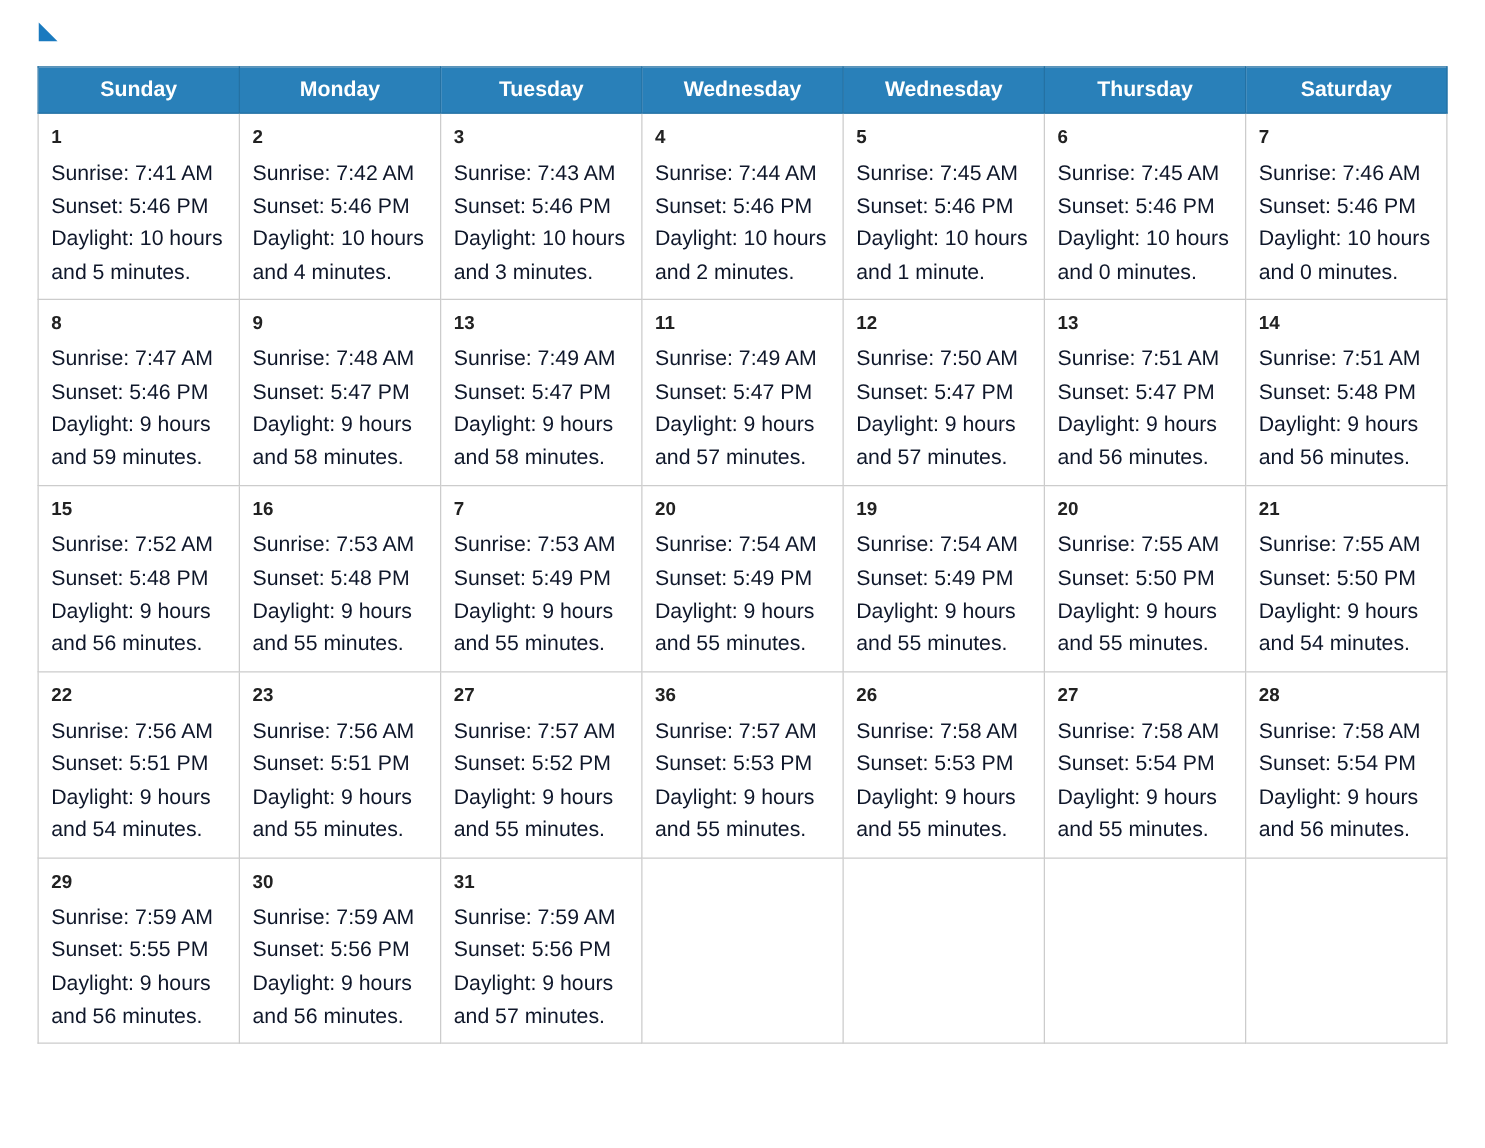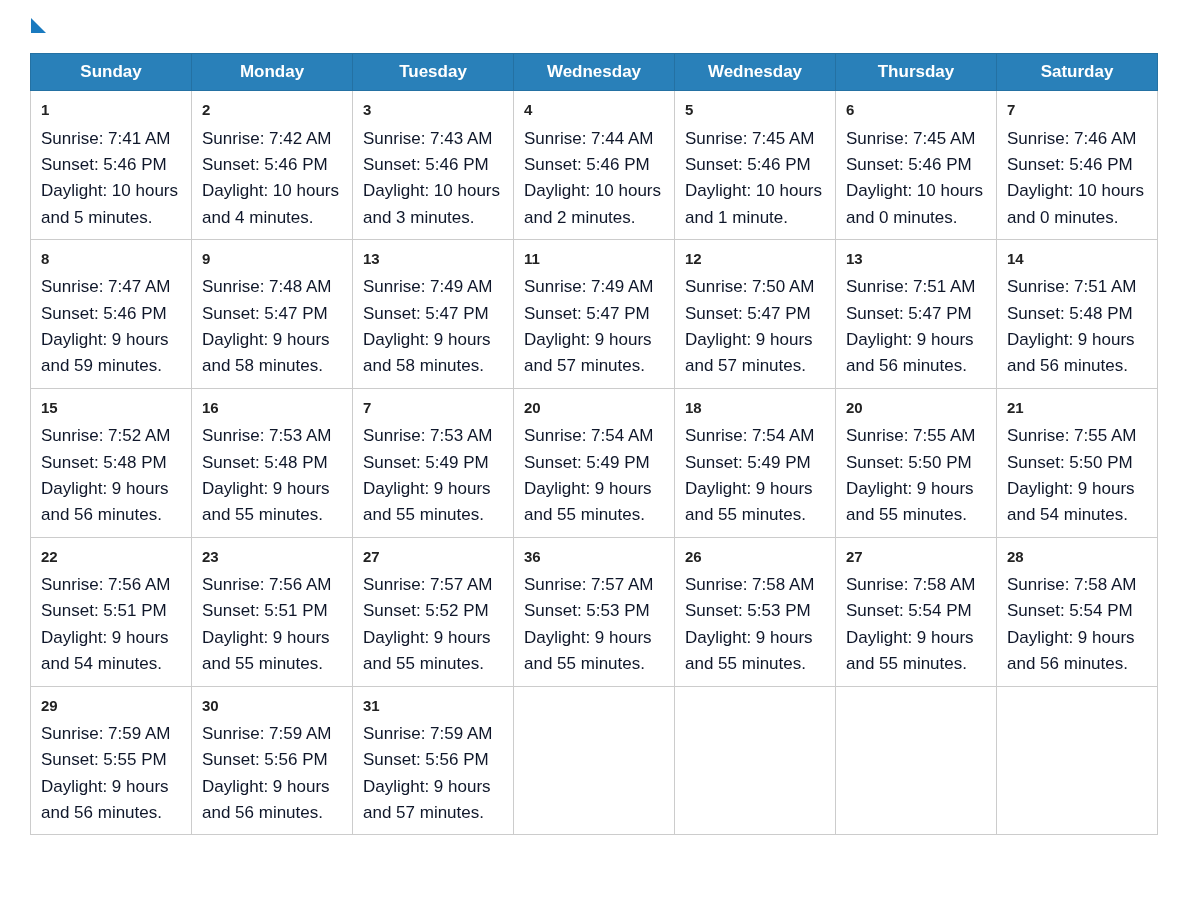--- a/index.html
+++ b/index.html
@@ -206,21 +206,21 @@
         </td>
         <td>
           <span class="day-num">7</span>
 <div class="day-info">Sunrise: 7:53 AM<br>Sunset: 5:49 PM<br>Daylight: 9 hours and 55 minutes.</div>
         </td>
         <td>
           <span class="day-num">20</span>
 <div class="day-info">Sunrise: 7:54 AM<br>Sunset: 5:49 PM<br>Daylight: 9 hours and 55 minutes.</div>
         </td>
         <td>
-          <span class="day-num">18</span>
+          <span class="day-num">19</span>
 <div class="day-info">Sunrise: 7:54 AM<br>Sunset: 5:49 PM<br>Daylight: 9 hours and 55 minutes.</div>
         </td>
         <td>
           <span class="day-num">20</span>
 <div class="day-info">Sunrise: 7:55 AM<br>Sunset: 5:50 PM<br>Daylight: 9 hours and 55 minutes.</div>
         </td>
         <td>
           <span class="day-num">21</span>
 <div class="day-info">Sunrise: 7:55 AM<br>Sunset: 5:50 PM<br>Daylight: 9 hours and 54 minutes.</div>
         </td>

